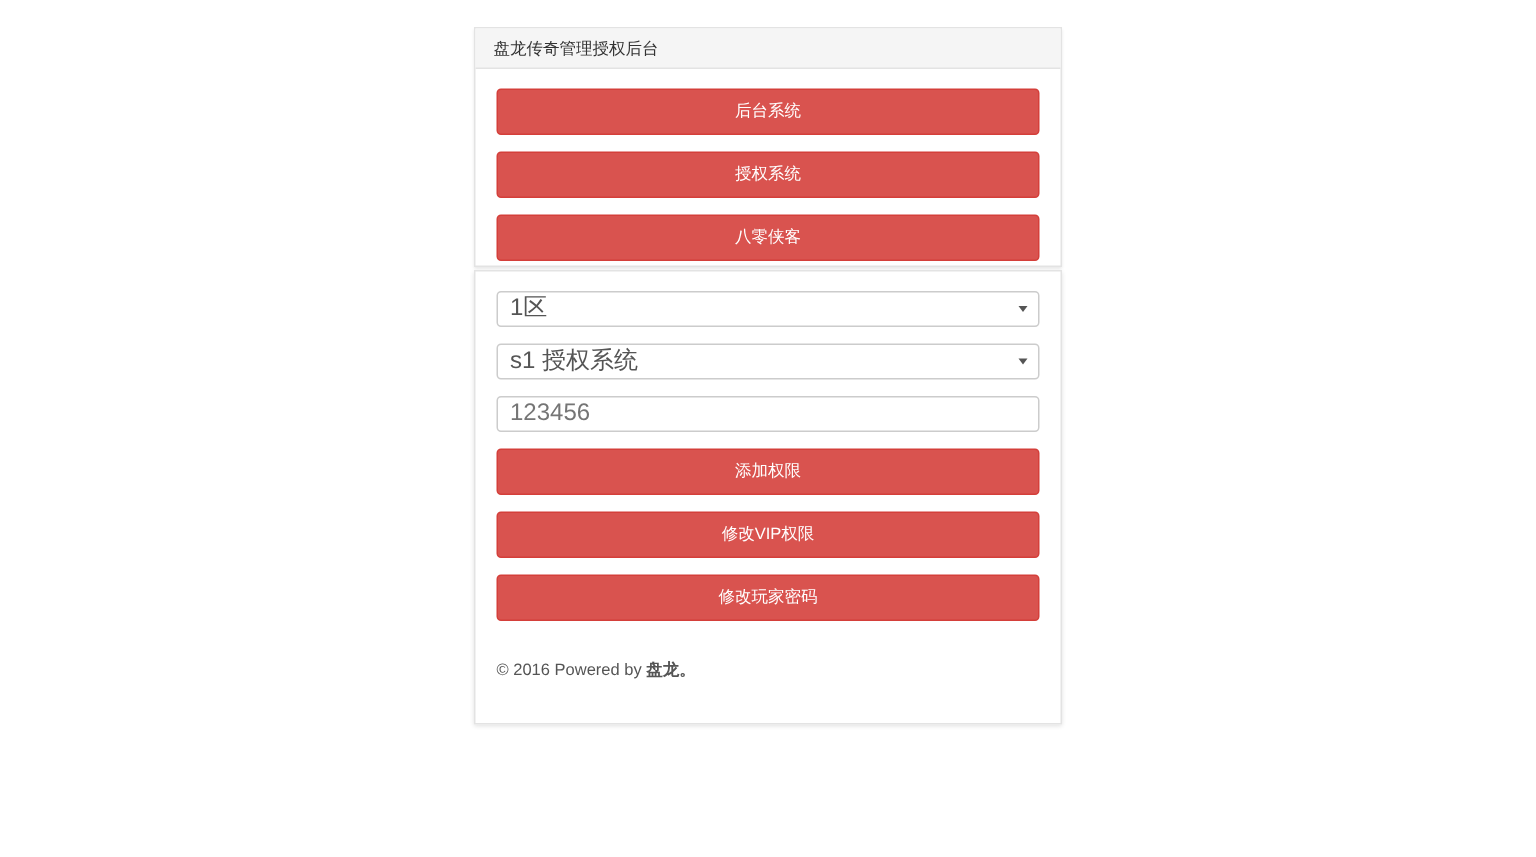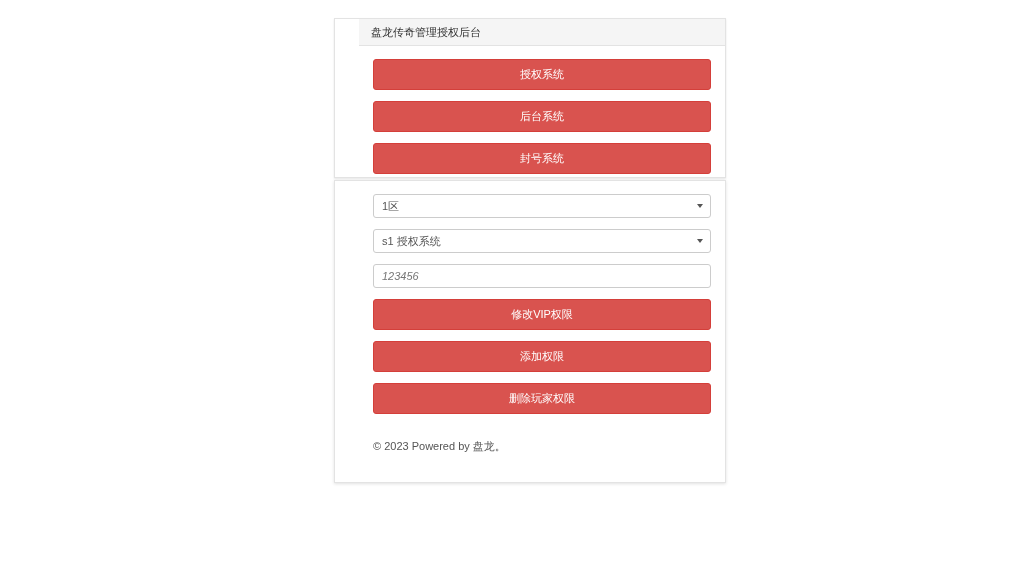--- a/index.html
+++ b/index.html
@@ -13,26 +13,25 @@
     font-family: "Liberation Sans", sans-serif;
     overflow: hidden;
   }
   .page {
     position: relative;
     width: 1024px;
     height: 571px;
   }
   .panel {
     position: absolute;
-    left: 334px;
+    left: 316px;
     width: 392px;
     background: #ffffff;
     border: 1px solid #e3e3e3;
     box-sizing: border-box;
-    padding-left: 24px;
   }
   .panel-top {
     top: 18px;
     height: 160px;
     box-shadow: 0 1px 2px rgba(0,0,0,0.10);
   }
   .panel-bottom {
     top: 180px;
     height: 303px;
     box-shadow: 0 1px 3px rgba(0,0,0,0.12);
@@ -77,68 +76,67 @@
     position: relative;
     margin-bottom: 11px;
   }
   .select, .text-input {
     width: 100%;
     box-sizing: border-box;
     height: 24px;
     background: #ffffff;
     border: 1px solid #cccccc;
     border-radius: 3px;
-    font-size: 11px;
+    font-size: 16px;
     font-family: "Liberation Sans", sans-serif;
     color: #555555;
     padding: 0 22px 0 8px;
     line-height: 22px;
     cursor: pointer;
     white-space: nowrap;
     overflow: hidden;
   }
   .text-input {
     color: #999999;
     cursor: text;
     padding-right: 8px;
-    font-style: italic;
   }
   .caret {
     position: absolute;
     right: 8px;
     top: 10px;
     width: 0;
     height: 0;
     border-left: 3.5px solid transparent;
     border-right: 3.5px solid transparent;
     border-top: 4px solid #555555;
     pointer-events: none;
   }
   .footer {
     font-size: 11px;
     color: #555555;
     padding: 14px 0 0 0;
   }
   .footer b {
-    font-weight: normal;
+    font-weight: bold;
   }
 </style>
 </head>
 <body>
 
 <div class="page">
 
   <div class="panel panel-top">
     <div class="panel-header">
       <span>盘龙传奇管理授权后台</span>
     </div>
     <div class="panel-body">
+      <div class="btn btn-tall">后台系统</div>
       <div class="btn btn-tall">授权系统</div>
-      <div class="btn btn-tall">后台系统</div>
-      <div class="btn btn-tall">封号系统</div>
+      <div class="btn btn-tall">八零侠客</div>
       <div class="btn btn-tall">退出</div>
     </div>
   </div>
 
   <div class="panel panel-bottom">
     <div class="panel-body">
 
       <div class="field">
         <div class="select">1区</div>
         <span class="caret"></span>
@@ -147,24 +145,24 @@
       <div class="field">
         <div class="select">s1 授权系统</div>
         <span class="caret"></span>
       </div>
 
       <div class="field">
         <input class="text-input" type="text" placeholder="123456" style="">
       </div>
 
 
+      <div class="btn btn-tall">添加权限</div>
       <div class="btn btn-tall">修改VIP权限</div>
-      <div class="btn btn-tall">添加权限</div>
-      <div class="btn btn-tall">删除玩家权限</div>
+      <div class="btn btn-tall">修改玩家密码</div>
 
       <div class="footer">
-        <span>© 2023 Powered by </span><b>盘龙。</b>
+        <span>© 2016 Powered by </span><b>盘龙。</b>
       </div>
 
     </div>
   </div>
 
 </div>
 
 </body></html>

